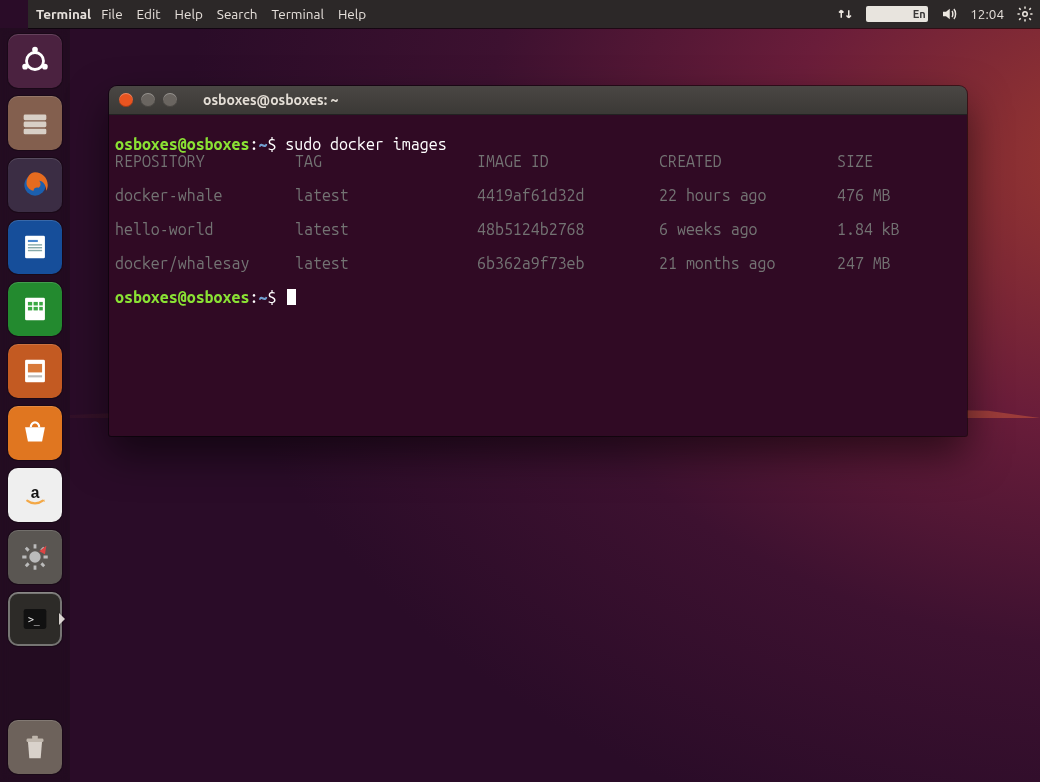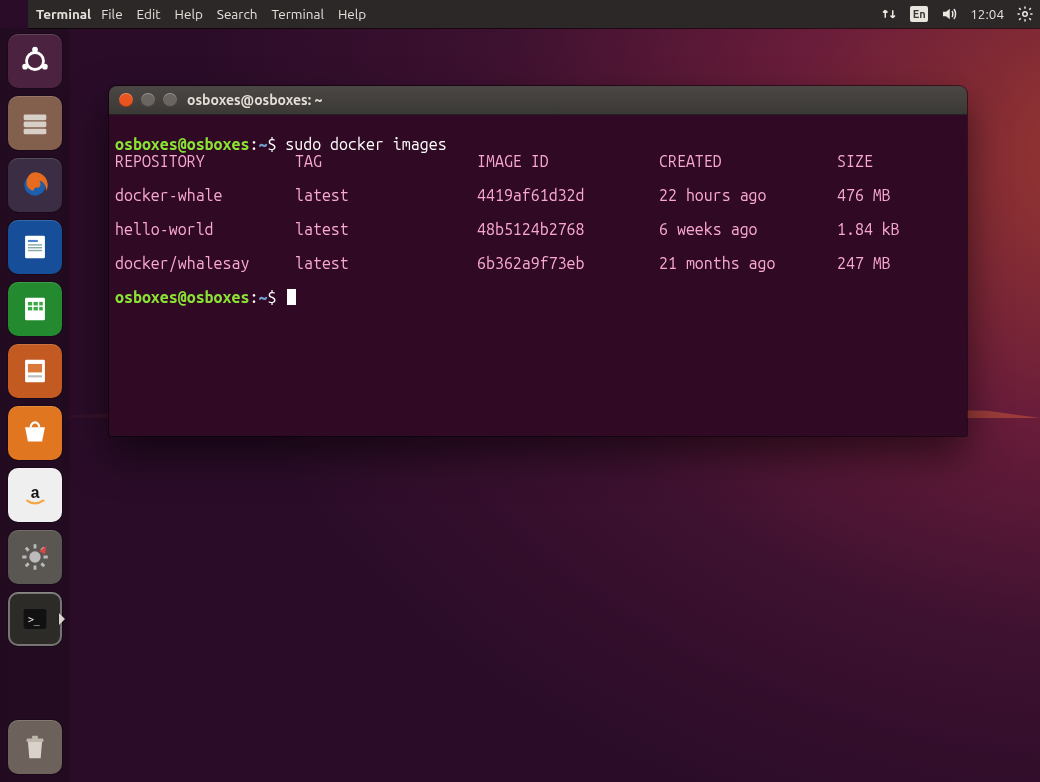--- a/index.html
+++ b/index.html
@@ -45,21 +45,21 @@
     box-shadow: 0 1px 0 rgba(0,0,0,.6);
     margin-left: 28px;
   }
   .top-panel .app-name { font-weight: bold; margin-right: 10px; }
   .top-panel .menu { margin-right: 14px; cursor: default; }
   .top-panel .spacer { flex: 1; }
   .top-panel .tray { display: flex; align-items: center; gap: 12px; }
   .top-panel .tray .ic { width: 18px; height: 18px; display:flex; align-items:center; justify-content:center; color:#ece7e0; }
   .top-panel .tray .lang {
     background:#e8e4de; color:#3a3838; font-size:11px; font-weight:bold;
-    width:18px; height:16px; border-radius:2px; display:flex; align-items:center; justify-content:center;
+    width:18px; height:16px; border-radius:2px; display:flex; align-items:center; justify-content:center;padding-left:44px;
   }
   .top-panel .clock { font-size: 13.5px; }
 
   
   .launcher {
     position: absolute;
     top: 28px; left: 0; bottom: 0;
     width: 70px;
     background: rgba(30,12,28,.55);
     backdrop-filter: blur(4px);
@@ -126,37 +126,37 @@
     border-bottom: 1px solid #222;
   }
   .termwin .bar .wbtn {
     width:14px; height:14px; border-radius:50%;
     margin-right:8px;
     box-shadow: inset 0 1px 0 rgba(255,255,255,.3), inset 0 -1px 0 rgba(0,0,0,.3);
   }
   .wclose { background:#e95420; }
   .wmin   { background:#6a6560; }
   .wmax   { background:#6a6560; }
-  .termwin .bar .title { margin-left: 2px; }
+  .termwin .bar .title { margin-left: 18px; }
 
   .termwin .term {
     font-family: "Ubuntu Mono", "DejaVu Sans Mono", monospace;
     font-size: 16px;
     line-height: 17px;
     padding: 4px 6px 6px 6px;
     white-space: pre;
     color:#ffffff;
   }
   .p-user { color:#8ae234; font-weight:bold; }
   .p-host { color:#8ae234; font-weight:bold; }
   .p-colon{ color:#ffffff; }
   .p-cwd  { color:#729fcf; font-weight:bold; }
   .p-sym  { color:#ffffff; }
   .cmd    { color:#ffffff; }
-  .col    { color:#f9a8d4; }
+  .col    { color:#737373; }
   .cursor {
     display:inline-block; width:9px; height:16px; background:#fff;
     vertical-align:-2px; margin-left:2px;
   }
 
   
   .row { display:flex; }
   .c1 { width: 180px; }
   .c2 { width: 182px; }
   .c3 { width: 182px; }

